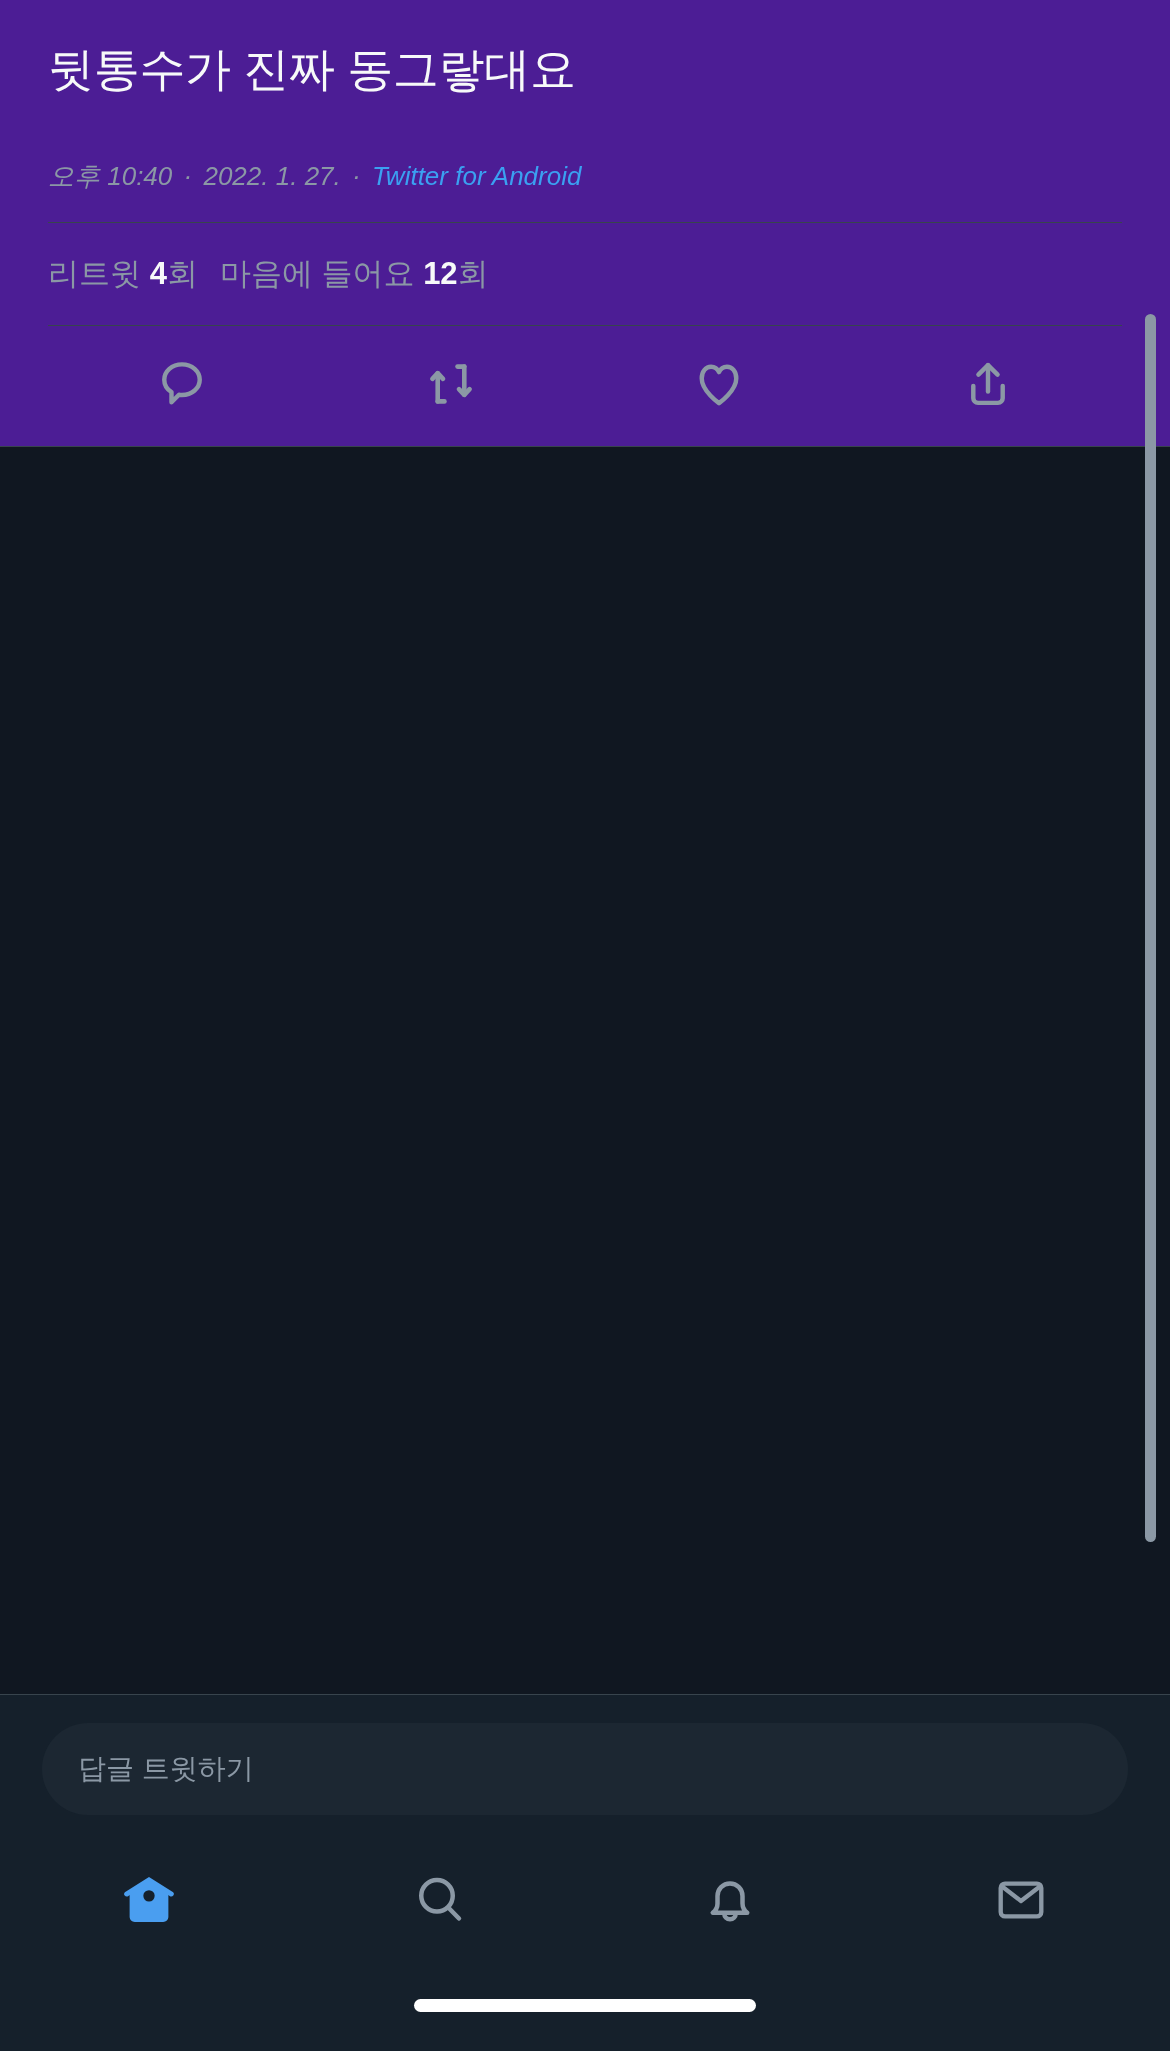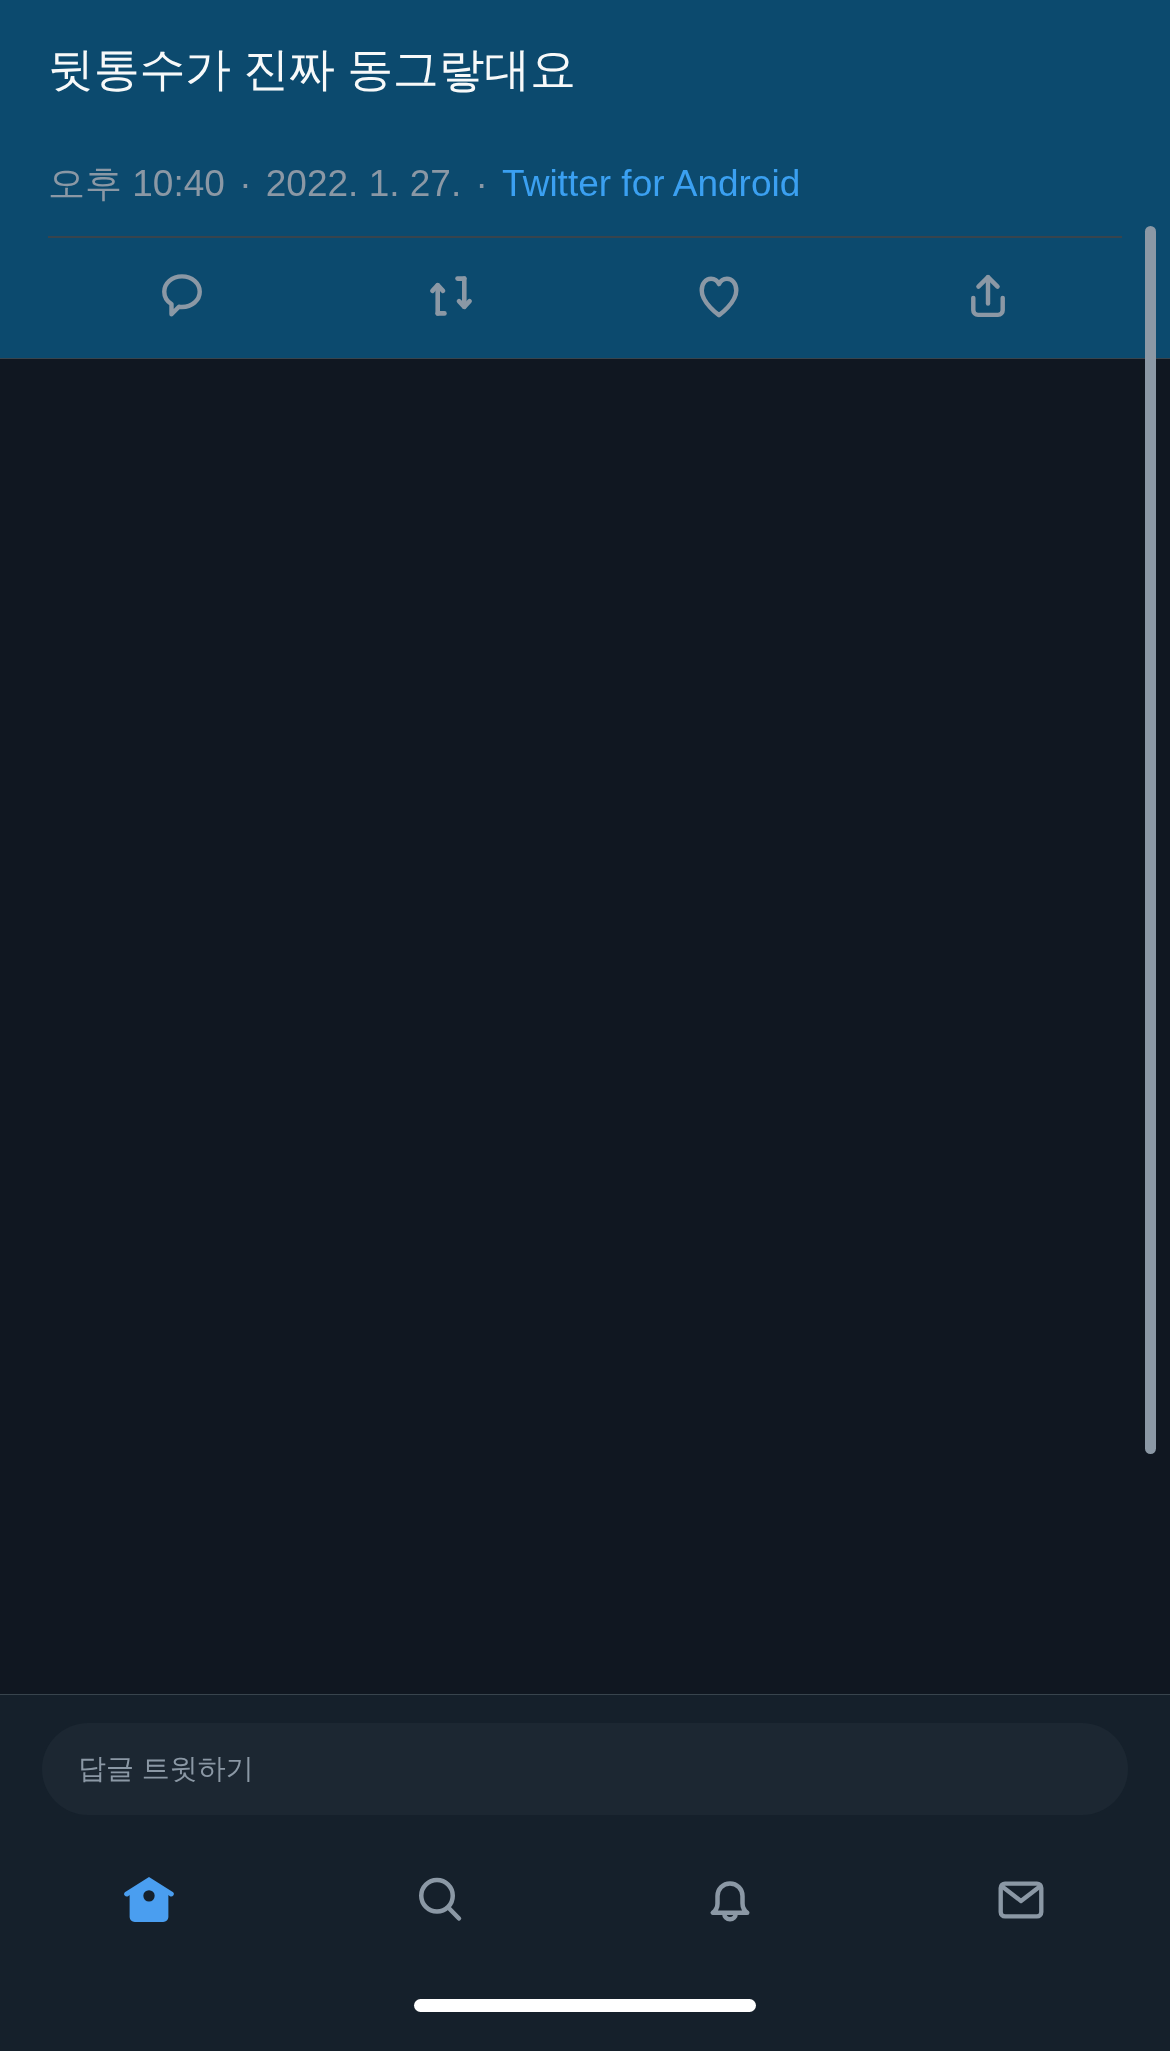--- a/index.html
+++ b/index.html
@@ -10,39 +10,40 @@
     overflow:hidden;
   }
   #app {
     position:relative;
     width:1170px; height:2051px;
     background:#15202b;
     display:flex; flex-direction:column;
   }
 
   
-  .tweet-detail { background:#0c4a6e; padding:0 48px; flex:0 0 auto; }
+  .tweet-detail { background:#4c1d95; padding:0 48px; flex:0 0 auto; }
 
   .tweet-text {
     color:#f7f9f9;
     font-size:46px;
     line-height:1.35;
     font-weight:400;
     letter-spacing:-0.3px;
     padding-top:38px;
     white-space:nowrap;
   }
 
   .meta-row {
     padding-top:60px;
     padding-bottom:28px;
-    font-size:37px;
+    font-size:26px;
     color:#8b98a5;
     line-height:1.3;
     white-space:nowrap;
+    font-style:italic;
   }
   .meta-row .sep { padding:0 4px; color:#8b98a5; }
   .meta-row .src { color:#3ba0f1; }
 
   .divider { height:1px; background:#38444d; width:100%; }
 
   .stats-row {
     padding-top:30px;
     padding-bottom:30px;
     font-size:31px;
@@ -154,20 +155,23 @@
     <div class="meta-row">
       <span>오후 10:40</span>
       <span class="sep">·</span>
       <span>2022. 1. 27.</span>
       <span class="sep">·</span>
       <span class="src">Twitter for Android</span>
     </div>
 
     <div class="divider"></div>
 
+    <div class="stats-row">
+      <span><span>리트윗</span> <b>4</b><span>회</span></span><span class="gap"></span><span><span>마음에 들어요</span> <b>12</b><span>회</span></span>
+    </div>
 
     <div class="divider"></div>
 
     <div class="actions-row">
 
       <div class="action-btn">
         <span>
           <svg width="56" height="56" viewBox="0 0 24 24" fill="none" stroke="#8b98a5" stroke-width="1.9" stroke-linecap="round" stroke-linejoin="round">
             <path d="M12 3.6c-4.3 0-7.6 2.9-7.6 6.6 0 2.2 1.2 4.1 3.1 5.3v4.3l3.2-3.2c.4.05.85.08 1.3.08 4.3 0 7.6-2.9 7.6-6.5S16.3 3.6 12 3.6z"></path>
           </svg>

